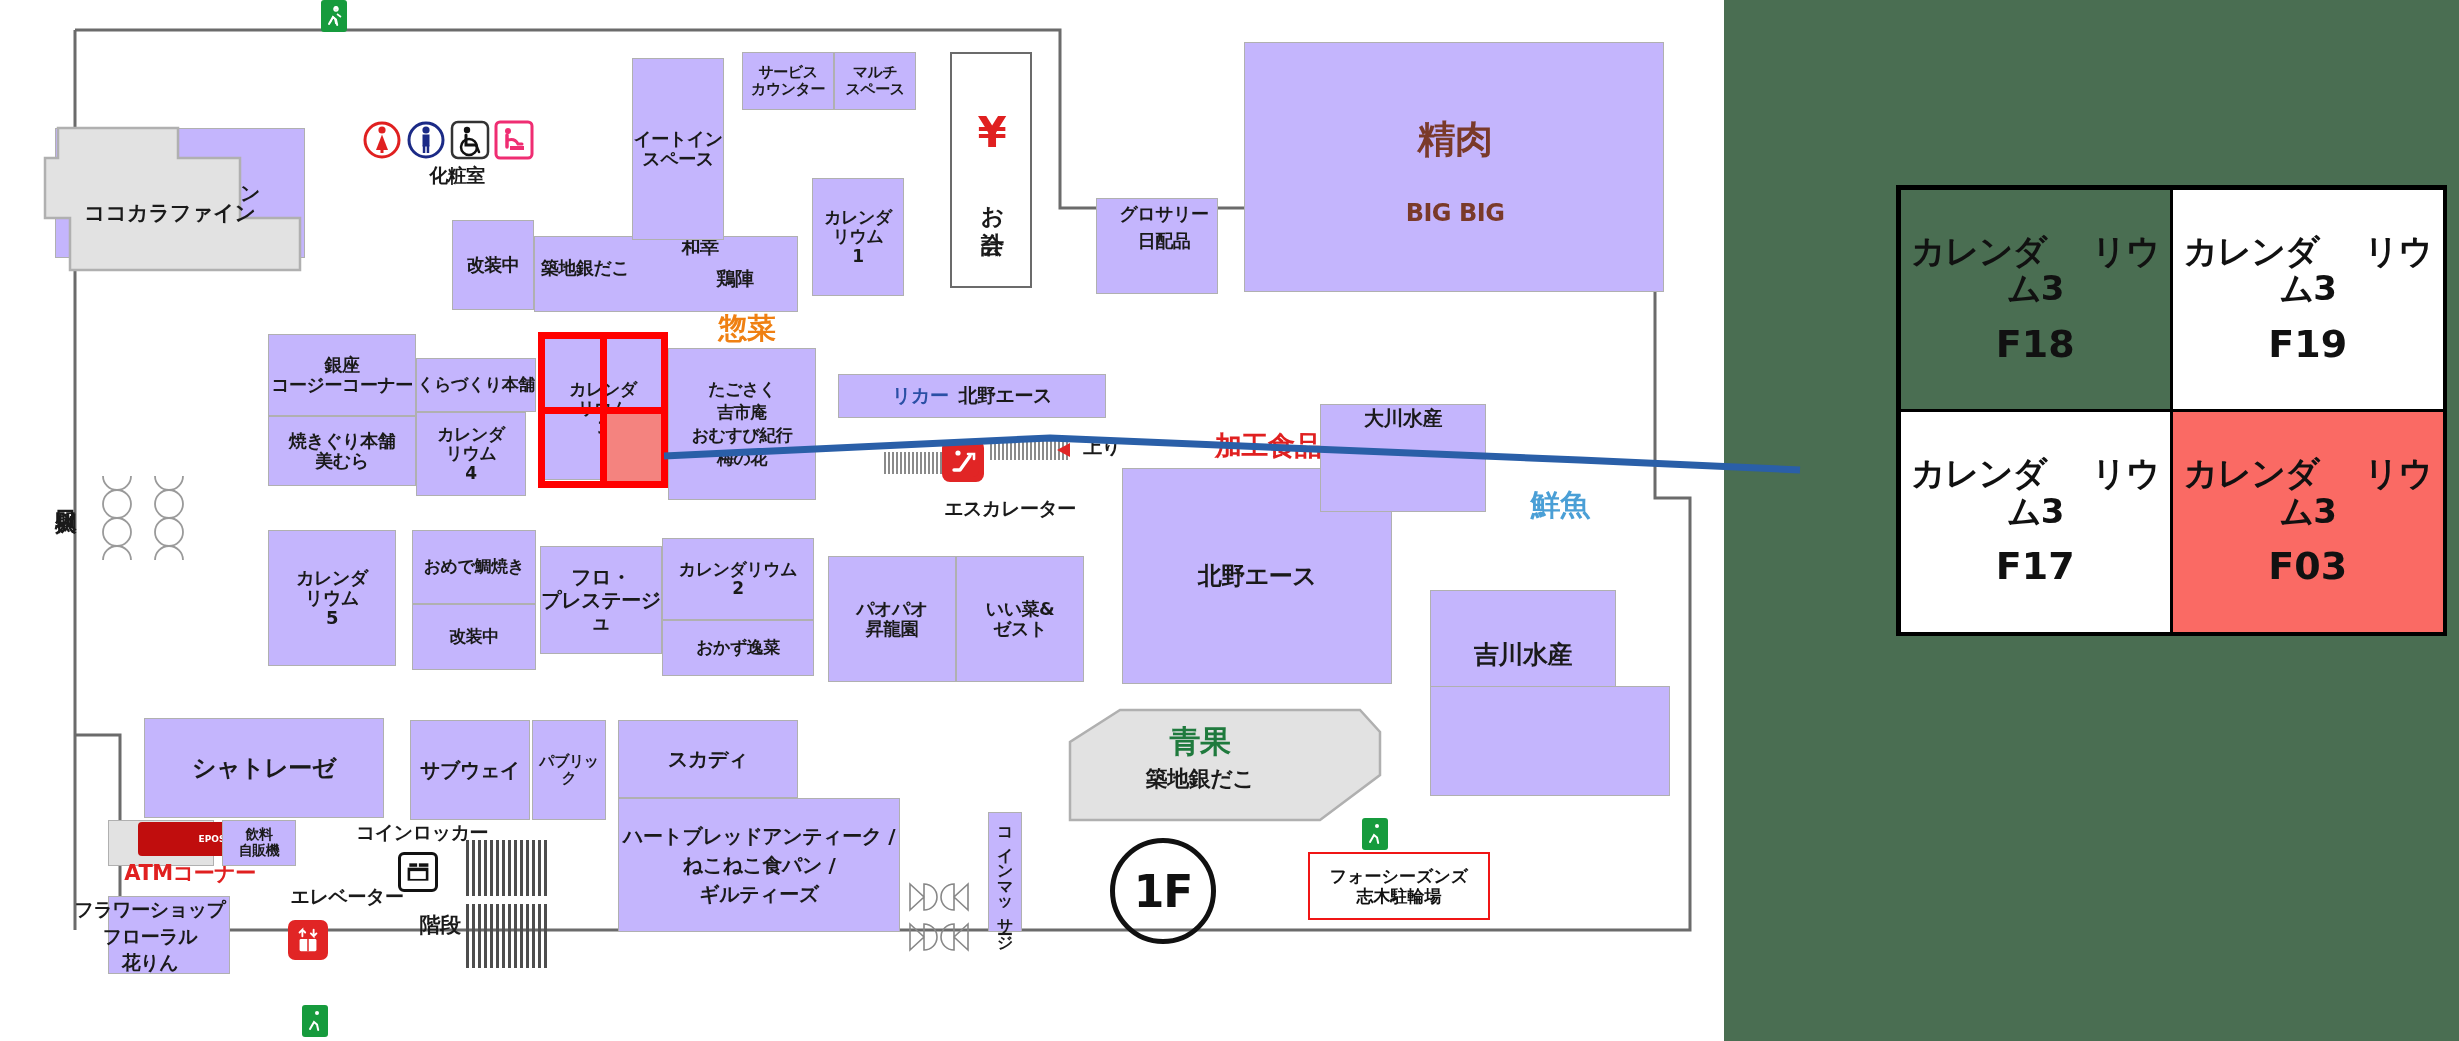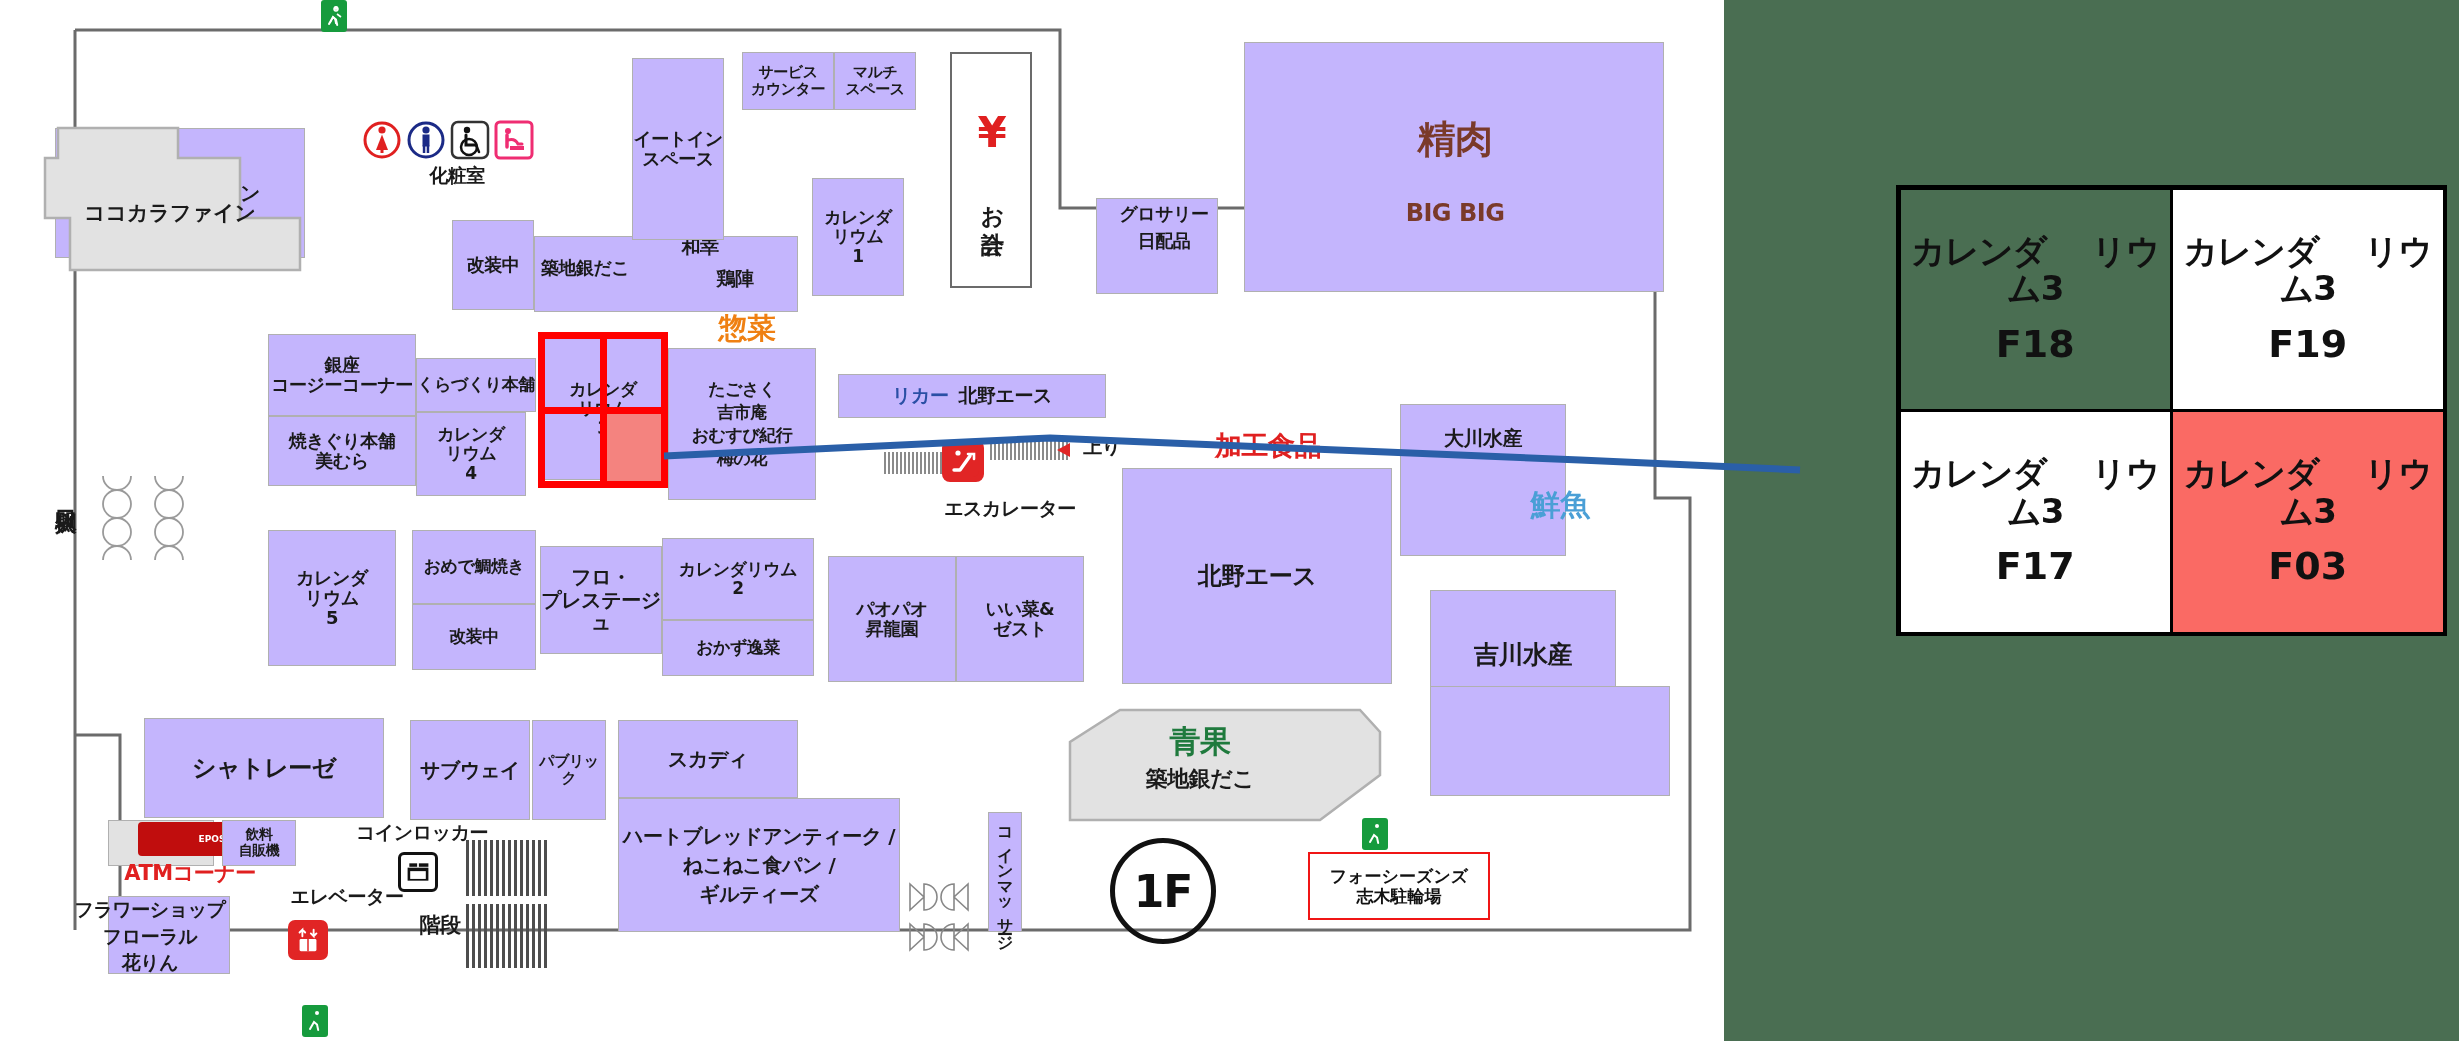--- a/index.html
+++ b/index.html
@@ -340,21 +340,21 @@
     <div class="label" style="left:1072px;top:436px;width:60px;font-size:19px;">上り</div>
     <div class="label" style="left:920px;top:498px;width:180px;font-size:19px;">エスカレーター</div>
 
     <div class="label red-txt" style="left:1168px;top:428px;width:200px;font-size:27px;white-space:pre-line;line-height:1.35;">加工食品
 日配品</div>
 
     <div class="unit" style="left:1122px;top:468px;width:270px;height:216px;font-size:24px;">
       <span>北野エース</span>
     </div>
 
-    <div class="unit" style="left:1400px;top:404px;width:166px;height:152px;font-size:20px;align-items:center;justify-content:flex-start;padding-top:22px;">
+    <div class="unit" style="left:1320px;top:404px;width:166px;height:108px;font-size:20px;align-items:center;justify-content:flex-start;padding-top:2px;">
       <span>大川水産</span>
     </div>
     <div class="label lightblue-txt" style="left:1470px;top:488px;width:180px;font-size:30px;">鮮魚</div>
     <div class="unit" style="left:1430px;top:590px;width:186px;height:130px;font-size:25px;">
       <span>吉川水産</span>
     </div>
 
     <div class="unit" style="left:268px;top:530px;width:128px;height:136px;font-size:18px;white-space:pre-line;">
       <span>カレンダ
 リウム

